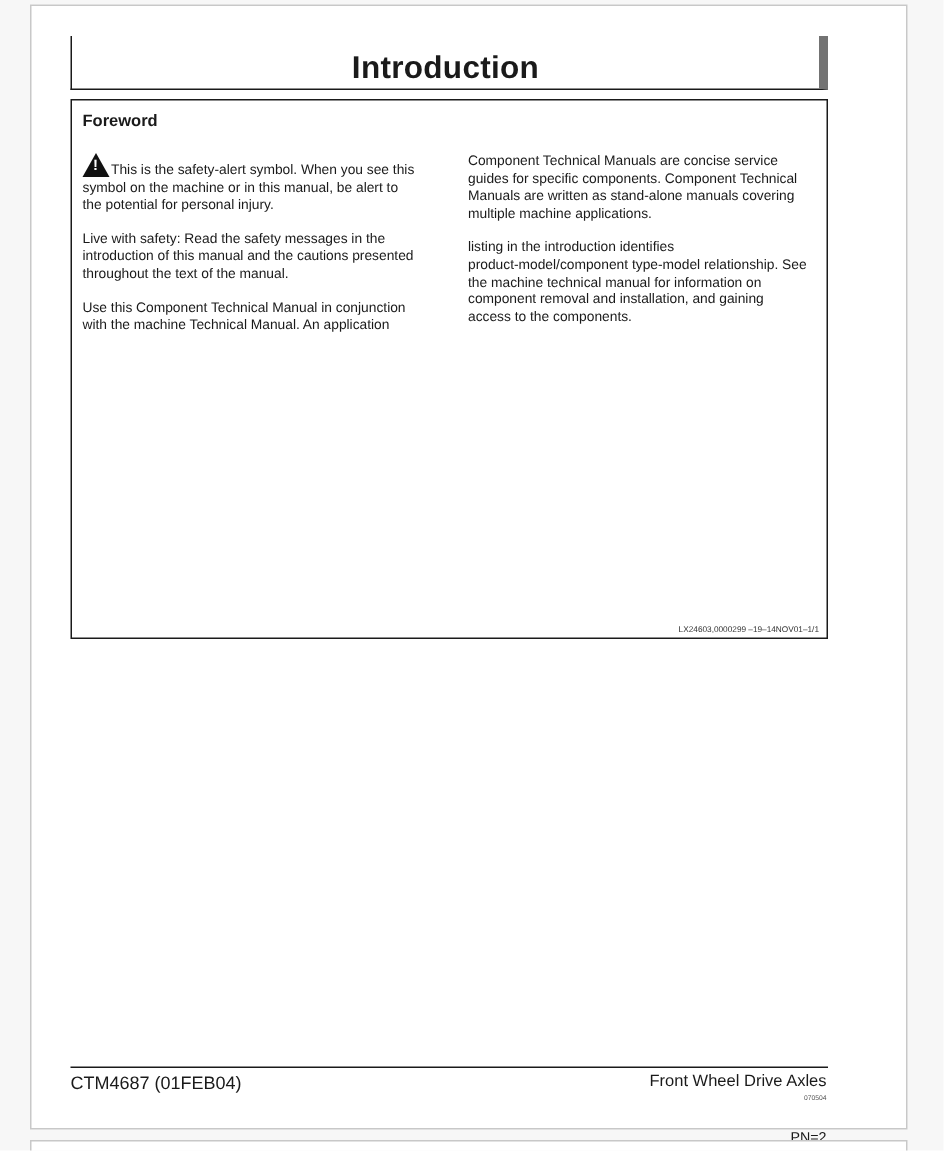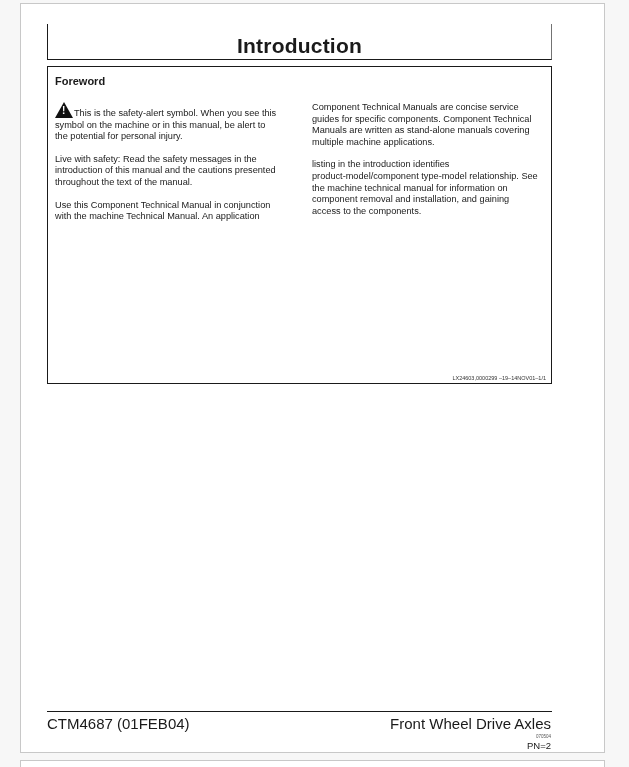--- a/index.html
+++ b/index.html
@@ -21,33 +21,33 @@
       position: absolute; left: 20px; top: 760px;
       width: 585px; height: 20px;
       background: #ffffff;
       border: 1px solid #c8c8c8;
       box-sizing: border-box;
     }
     .title-box {
       position: absolute; left: 26px; top: 20px;
       width: 505px; height: 36px;
       border-left: 1px solid #1a1a1a;
-      border-right: 1px solid #737373;
+      border-right: 6px solid #737373;
       border-bottom: 1px solid #1a1a1a;
       box-sizing: border-box;
     }
     .title {
       position: absolute; left: 0; right: 0; top: 10px;
       text-align: center;
       font-size: 21px; font-weight: bold;
       letter-spacing: 0.2px;
     }
     .content-box {
       position: absolute; left: 26px; top: 62px;
-      width: 505px; height: 318px;
+      width: 505px; height: 360px;
       border: 1px solid #1a1a1a;
       border-top-width: 1px;
       box-sizing: border-box;
     }
     .section-title {
       position: absolute; left: 7px; top: 8px;
       font-size: 11px; font-weight: bold;
     }
     .col {
       position: absolute; top: 35px;
@@ -74,29 +74,29 @@
     .ref-code {
       position: absolute; right: 5px; bottom: 2px;
       font-size: 5.5px; color: #333;
     }
     .footer-rule {
       position: absolute; left: 26px; top: 707px;
       width: 505px; height: 1px; background: #1a1a1a;
     }
     .footer-left {
       position: absolute; left: 26px; top: 711px;
-      font-size: 15px;
+      font-size: 12px;
     }
     .footer-right {
       position: absolute; right: 53px; top: 711px;
       text-align: right;
     }
-    .footer-book { font-size: 15px; display: block; }
+    .footer-book { font-size: 11px; display: block; }
     .footer-date { font-size: 4.5px; display: block; color: #555; margin-top: 2px; }
-    .footer-page { font-size: 9.5px; display: block; margin-top: 1px; }
+    .footer-page { font-size: 9.5px; display: block; margin-top: 19px; }
   </style>
 </head>
 <body>
 
 <div class="page">
   <div class="title-box">
     <div class="title">Introduction</div>
   </div>
 
   <div class="content-box">

